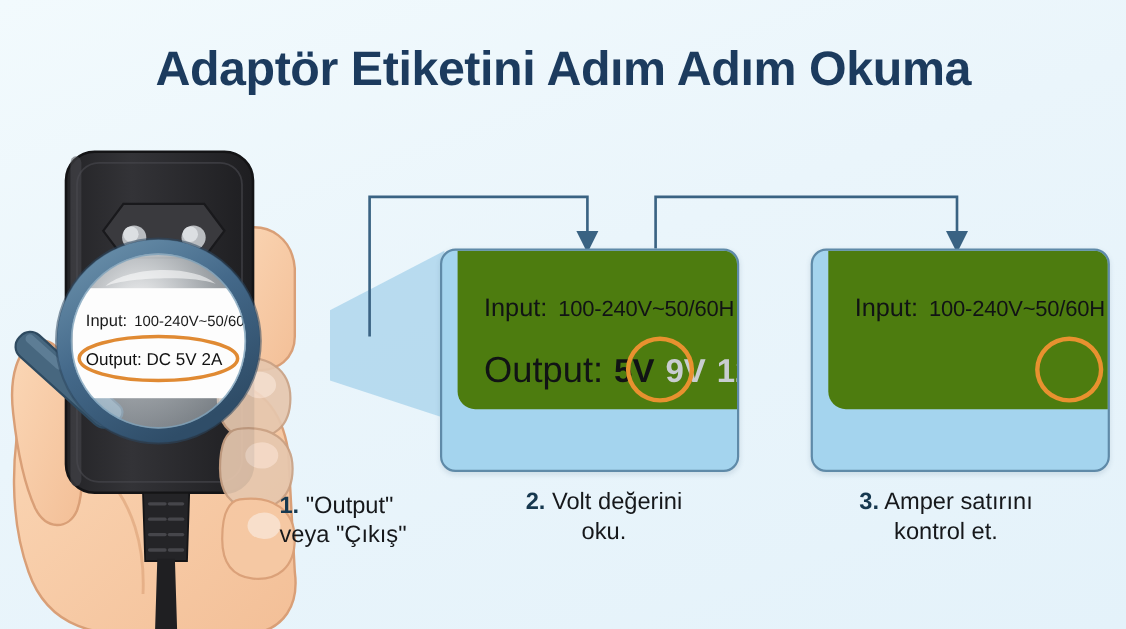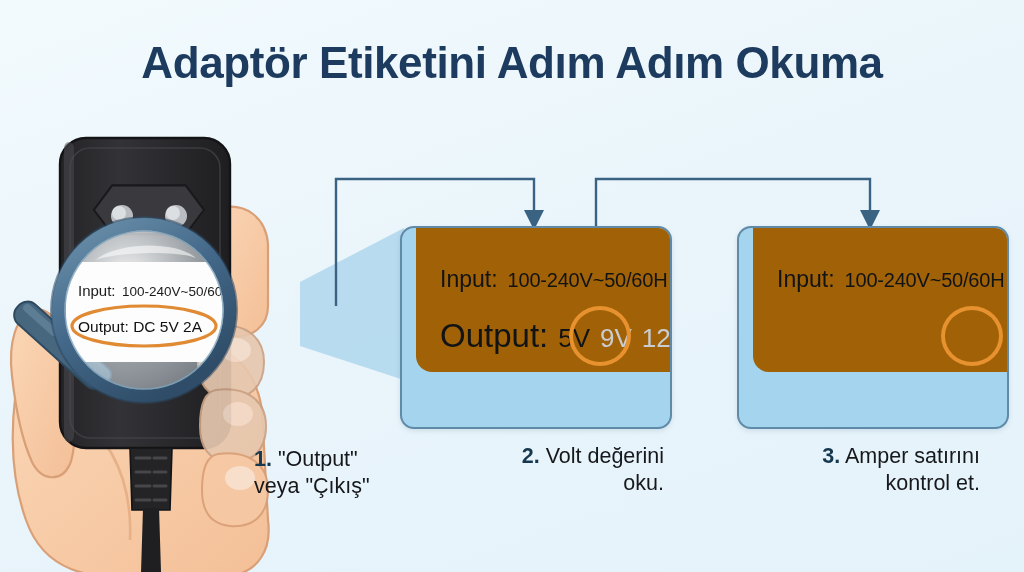--- a/index.html
+++ b/index.html
@@ -65,56 +65,56 @@
   }
   #card-2 { left: 400px; top: 226px; width: 268px; height: 199px; }
   #card-3 { left: 737px; top: 226px; width: 268px; height: 199px; }
 
   .card-white {
     position: absolute;
     left: 14px;
     top: 0;
     right: -2px;
     height: 144px;
-    background: #a16207;
+    background: #4d7c0f;
     border-bottom-left-radius: 16px;
     border-top-right-radius: 12px;
   }
   .label-line {
     position: absolute;
     left: 24px;
     white-space: nowrap;
     color: #111315;
   }
   .line-input { top: 38px; font-size: 23px; }
   .line-input .key { font-size: 23px; }
   .line-input .val { font-size: 20px; letter-spacing: -0.2px; }
   .line-output { top: 89px; font-size: 25px; }
   .line-output .key { font-size: 33px; }
-  .line-output .val { font-size: 26px; }
+  .line-output .val { font-size: 30px; font-weight: bold; }
   .val-dim { color: #c9cdd1; }
   .spacer-gap { display: inline-block; width: 10px; }
 
   
   .circle-hl {
     position: absolute;
     border: 4px solid #e8912f;
     border-radius: 50%;
     box-sizing: border-box;
   }
   #hl-5v { left: 153px; top: 78px; width: 62px; height: 60px; }
   #hl-2a { left: 188px; top: 78px; width: 62px; height: 60px; }
 
   
   .caption {
     position: absolute;
     font-size: 21.5px;
     line-height: 27px;
     color: #16181b;
-    text-align: right;
+    text-align: center;
   }
   .caption .num {
     font-weight: bold;
     color: #16384f;
   }
   #cap-1 { left: 232px; top: 446px; width: 190px; text-align: left; padding-left: 22px; }
   #cap-2 { left: 434px; top: 443px; width: 230px; }
   #cap-3 { left: 740px; top: 443px; width: 240px; }
 </style>
 </head>

